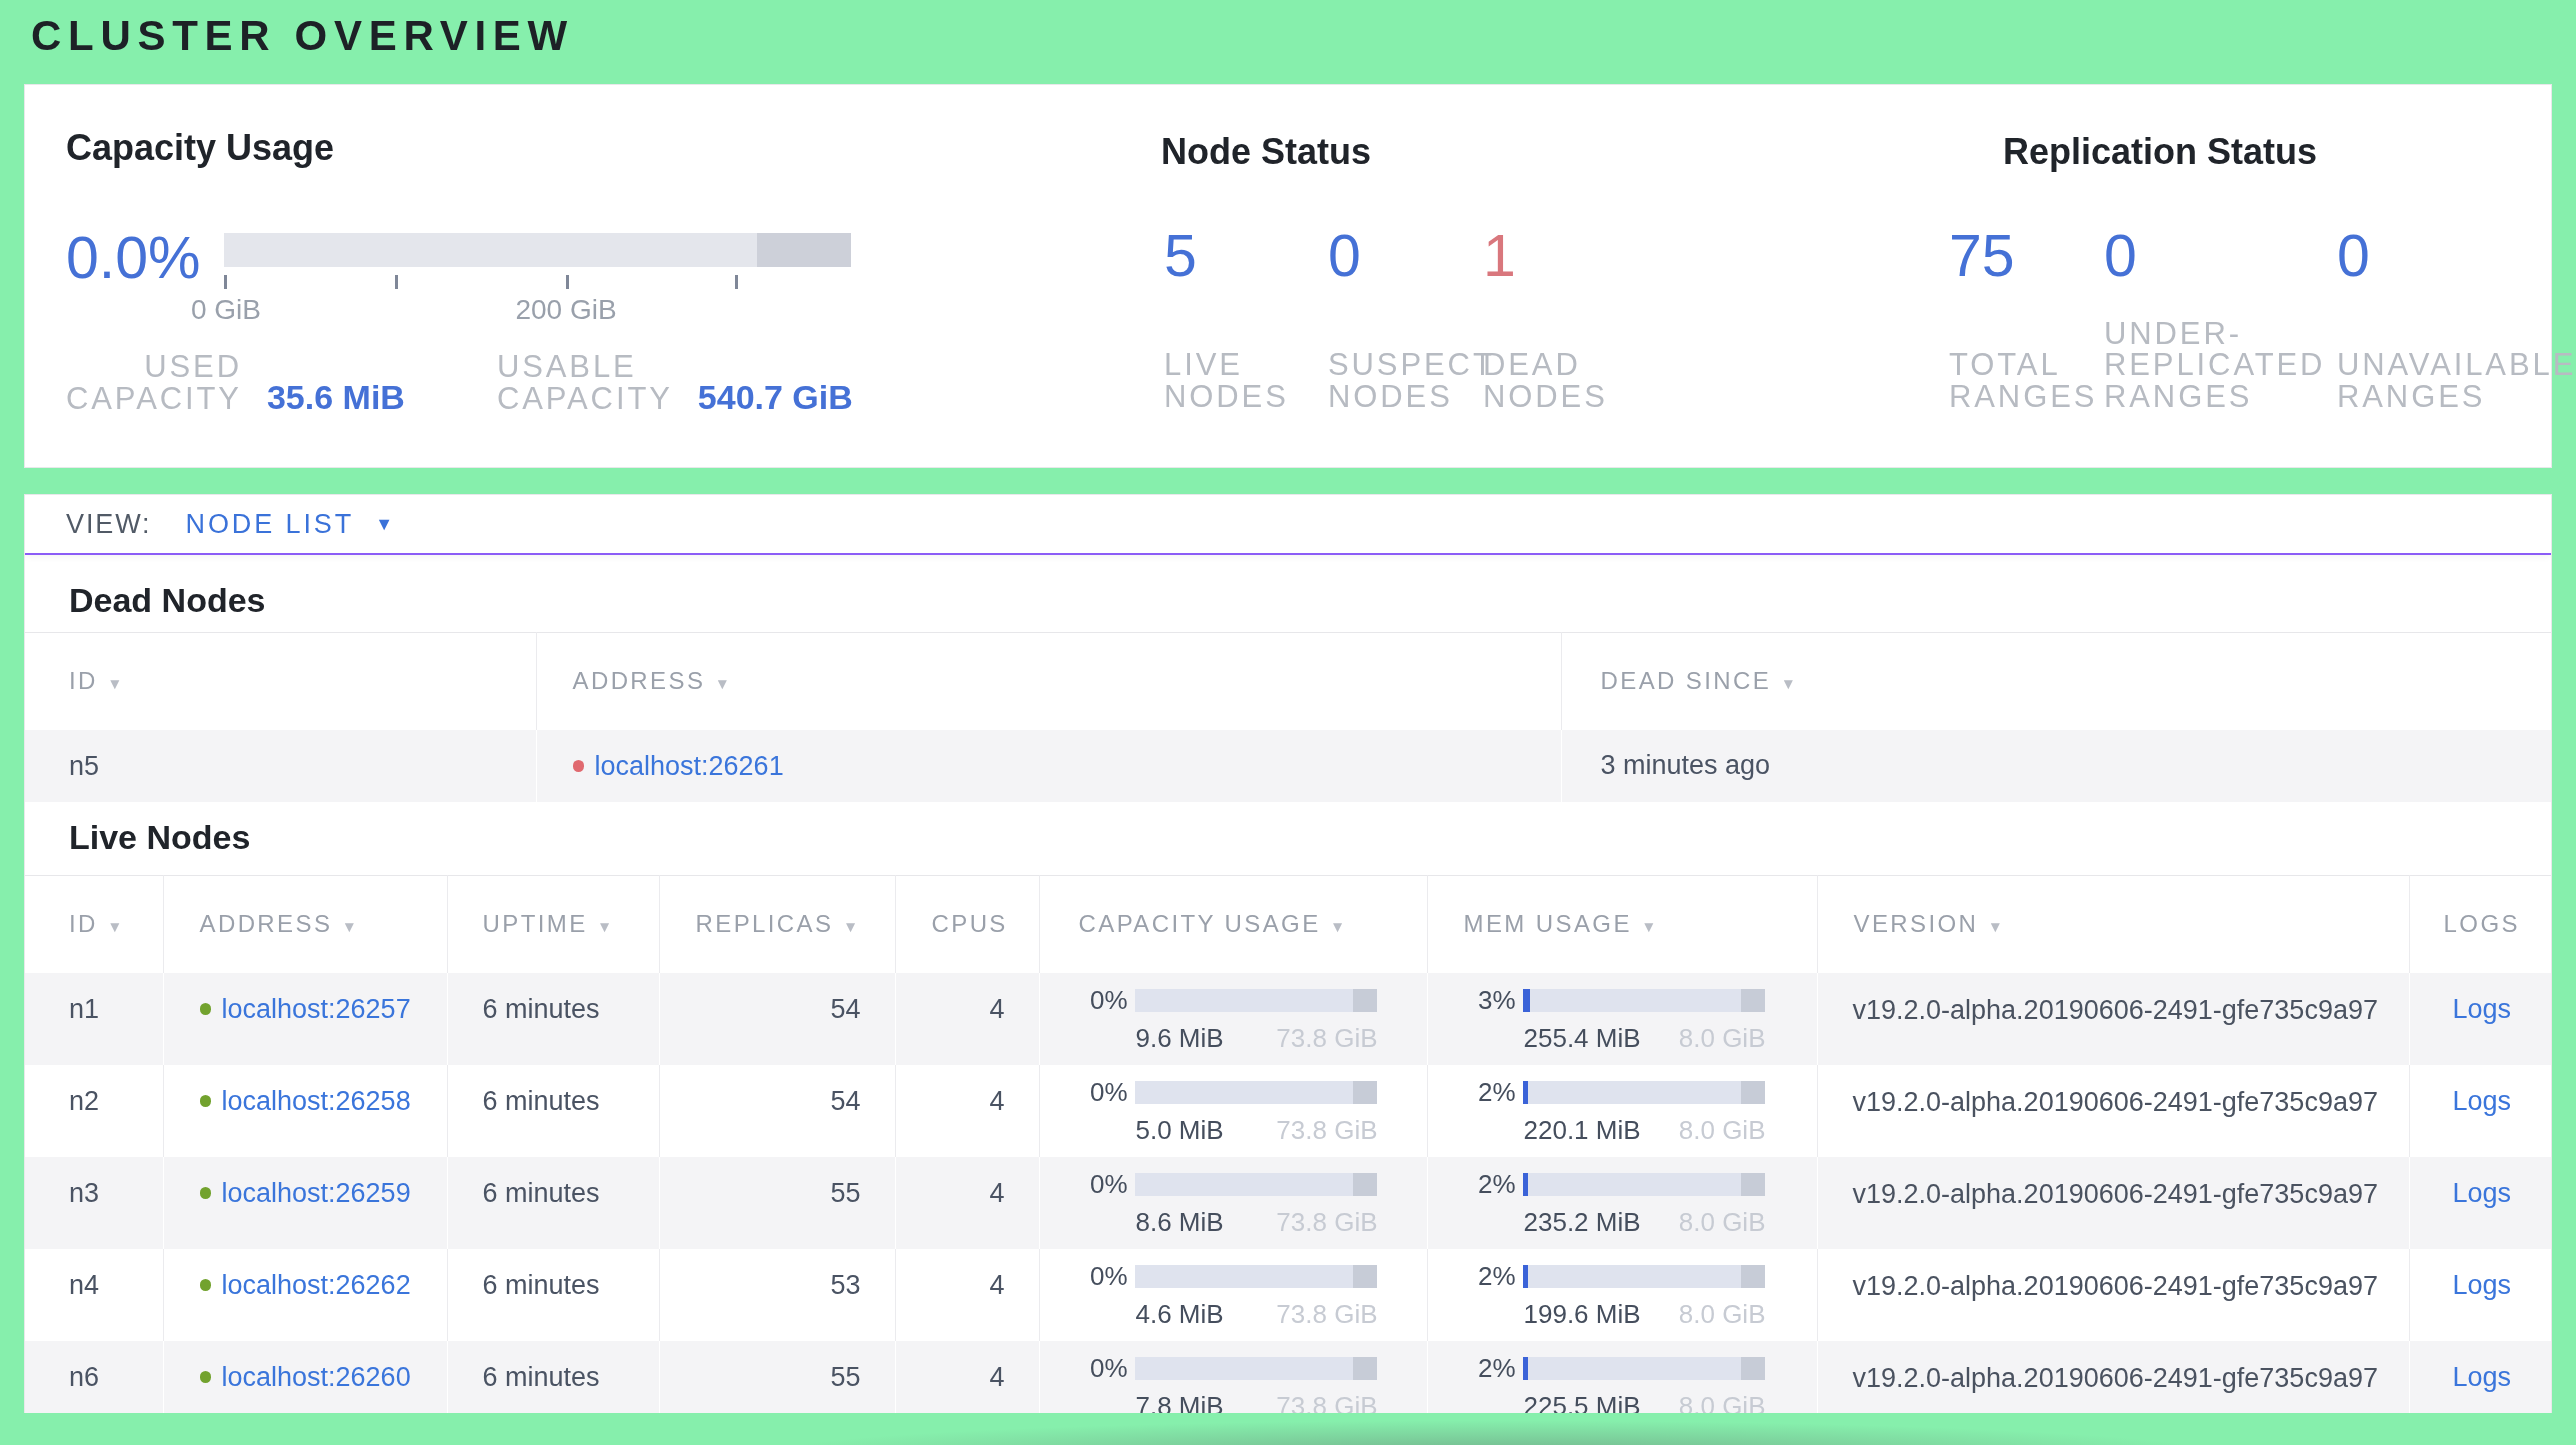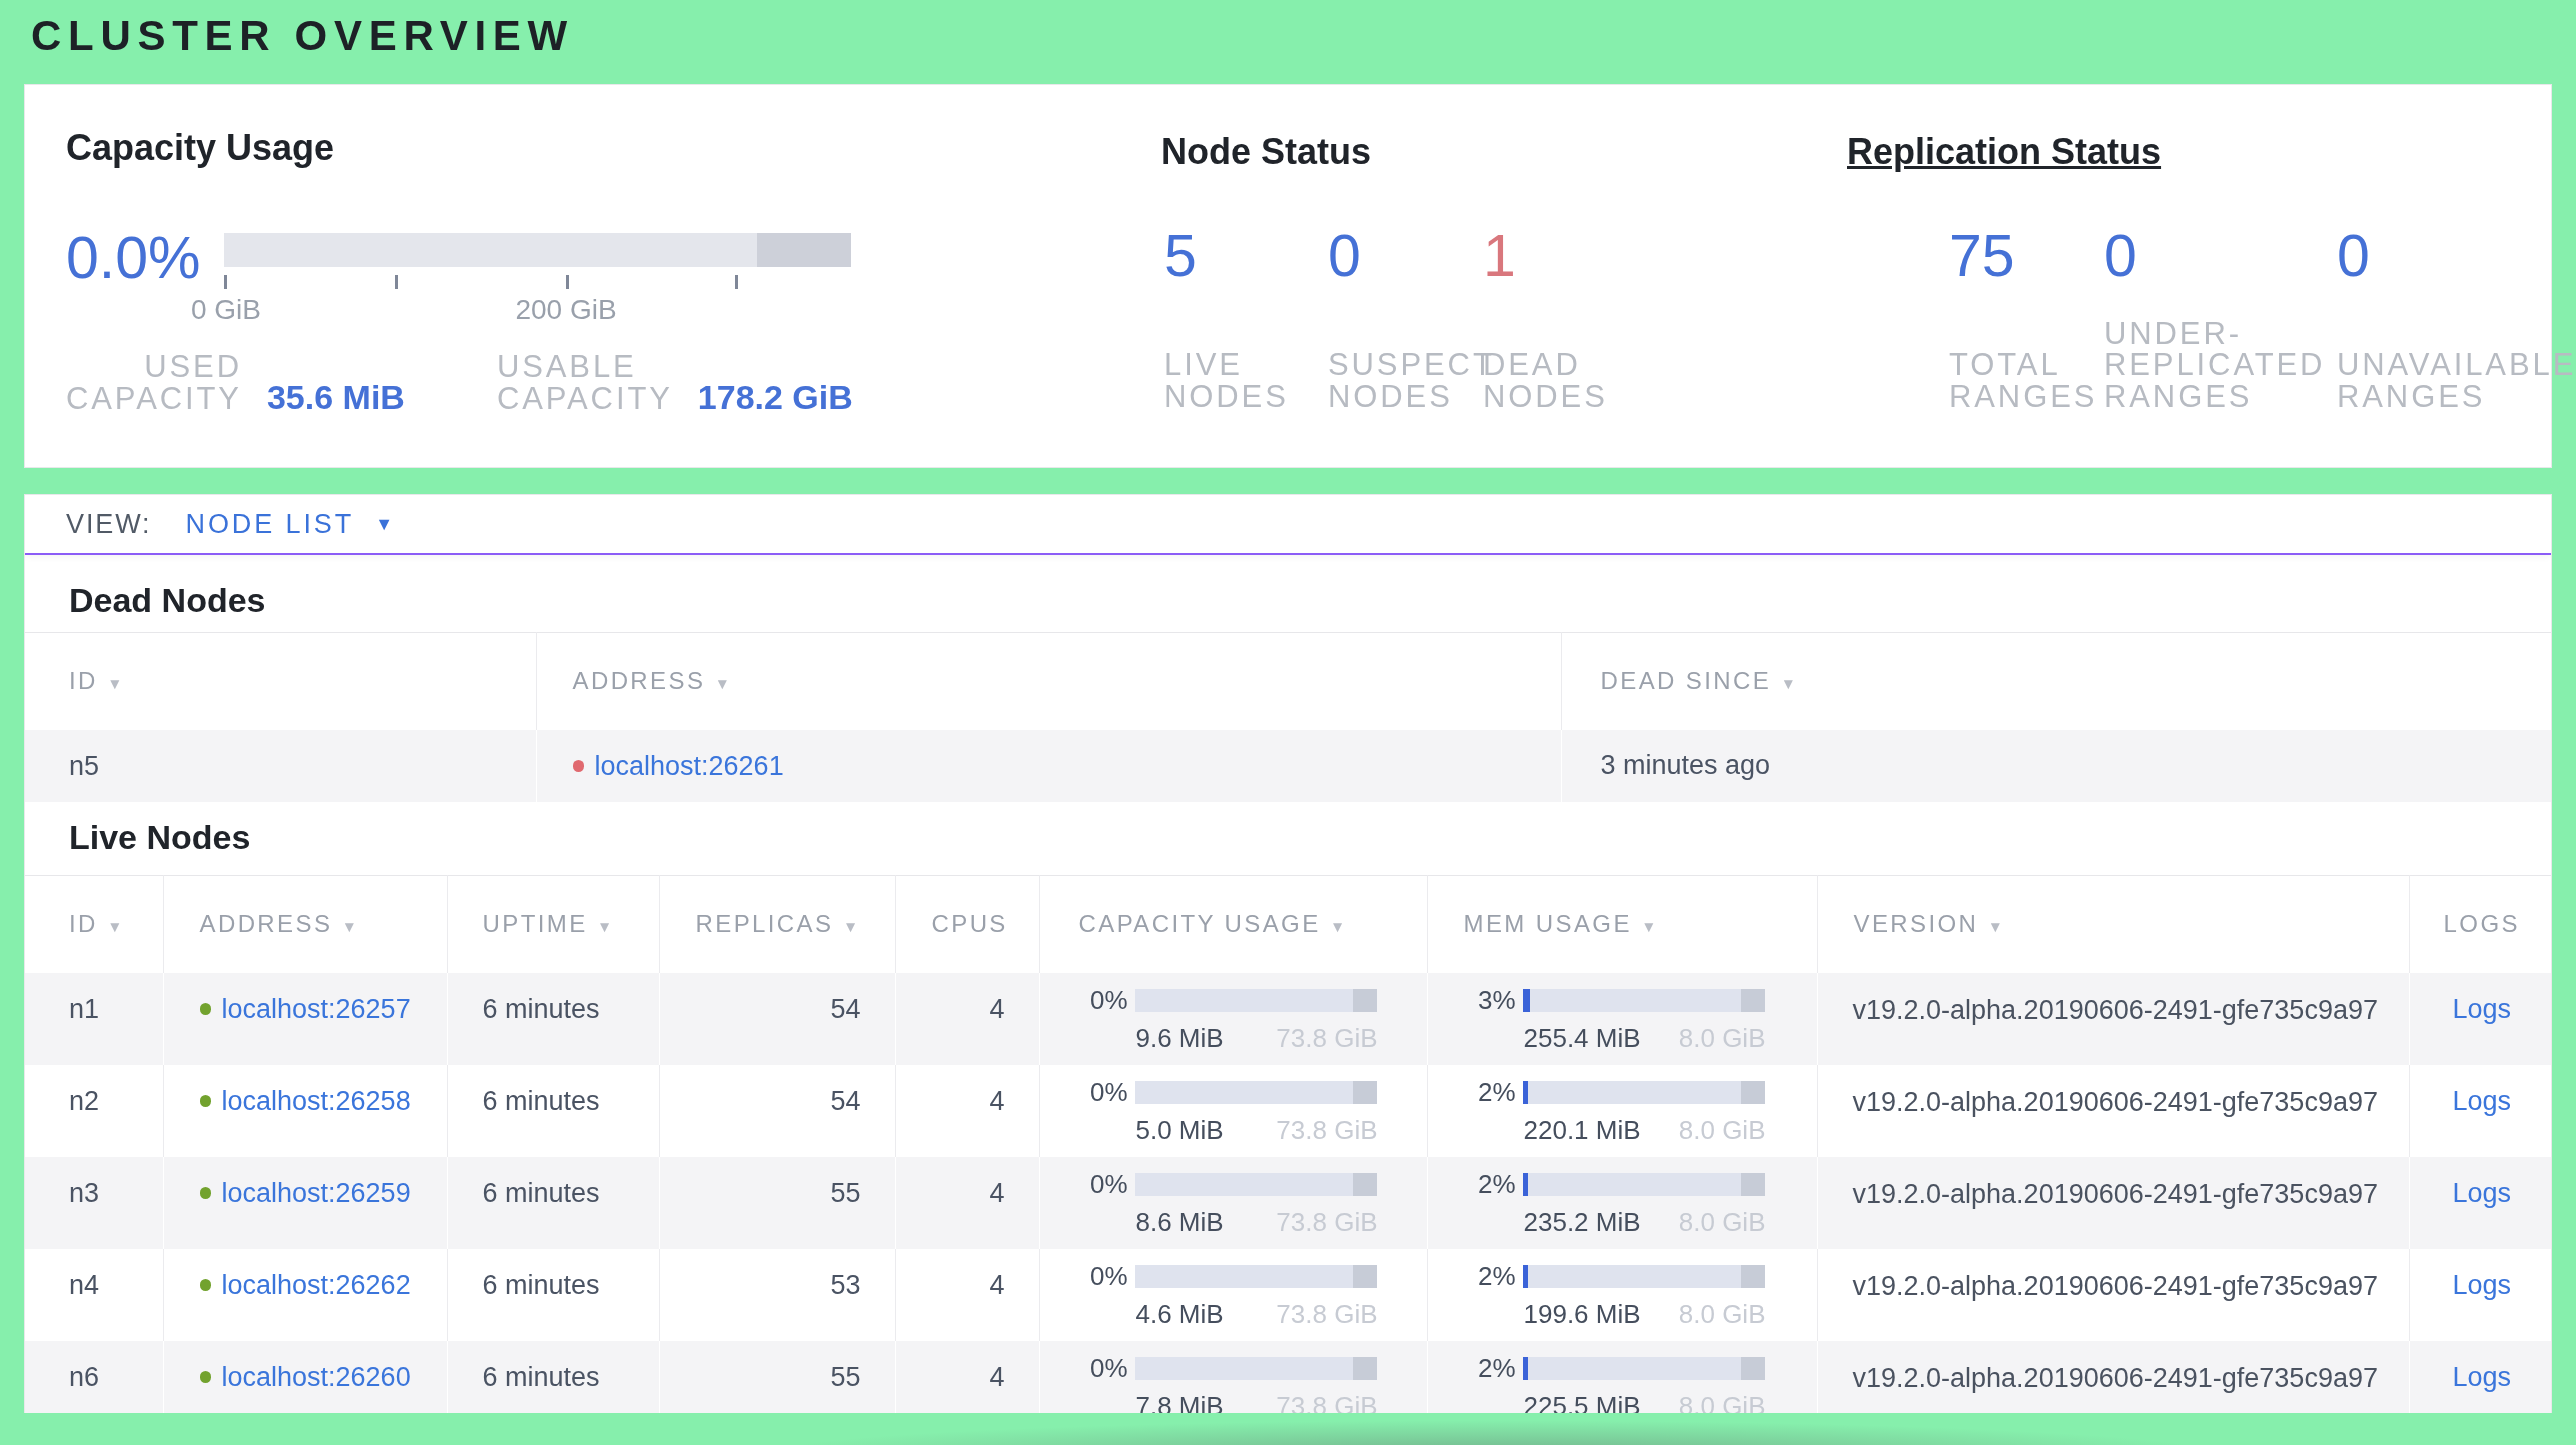--- a/index.html
+++ b/index.html
@@ -140,21 +140,21 @@
           <div>USED</div>
           <div>CAPACITY</div>
         </div>
         <div class="cap-val">35.6 MiB</div>
       </div>
       <div class="cap-stat2">
         <div class="stat-label">
           <div>USABLE</div>
           <div>CAPACITY</div>
         </div>
-        <div class="cap-val">178.2 GiB</div>
+        <div class="cap-val">540.7 GiB</div>
       </div>
     </div>
 
     <div class="panel-title" style="left:1136px; top:46px;">Node Status</div>
     <div class="stat-col" style="left:1139px;">
       <div class="big-num">5</div>
       <div class="stat-label">
         <div>LIVE</div>
         <div>NODES</div>
       </div>
@@ -167,21 +167,21 @@
       </div>
     </div>
     <div class="stat-col" style="left:1458px;">
       <div class="big-num red">1</div>
       <div class="stat-label">
         <div>DEAD</div>
         <div>NODES</div>
       </div>
     </div>
 
-    <div class="panel-title" style="left:1822px; top:46px;text-decoration:underline;">Replication Status</div>
+    <div class="panel-title" style="left:1978px; top:46px;">Replication Status</div>
     <div class="stat-col" style="left:1924px;">
       <div class="big-num">75</div>
       <div class="stat-label">
         <div>TOTAL</div>
         <div>RANGES</div>
       </div>
     </div>
     <div class="stat-col" style="left:2079px;">
       <div class="big-num">0</div>
       <div class="stat-label">

